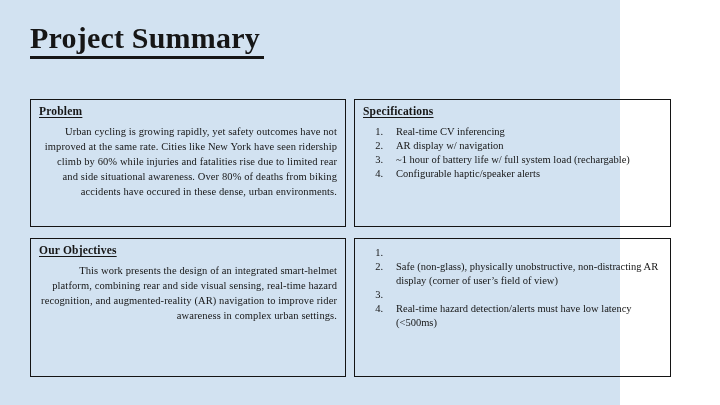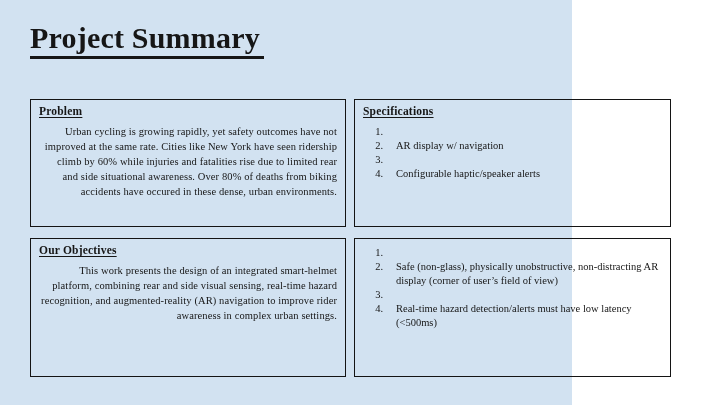--- a/index.html
+++ b/index.html
@@ -7,21 +7,21 @@
     padding: 0;
   }
   body {
     width: 720px;
     height: 405px;
     font-family: "Liberation Serif", "DejaVu Serif", serif;
     overflow: hidden;
   }
   .slide {
     position: relative;
-    width: 572px;
+    width: 620px;
     height: 405px;
     background: var(--slide-bg, #d2e2f1);
     color: var(--slide-text, #161616);
   }
   .title {
     position: absolute;
     left: 30px;
     top: 21px;
     margin: 0;
     display: inline-block;
@@ -97,27 +97,29 @@
     <section class="box">
       <h2 class="box-heading">Problem</h2>
       <p class="box-body">Urban cycling is growing rapidly, yet safety outcomes have not improved at the same rate. Cities like New York have seen ridership climb by 60% while injuries and fatalities rise due to limited rear and side situational awareness. Over 80% of deaths from biking accidents have occured in these dense, urban environments.</p>
     </section>
 
     <section class="box">
       <h2 class="box-heading">Specifications</h2>
       <ol class="box-list">
           <li>
             <span class="num">1.</span>
+            <span class="txt">Real-time CV inferencing</span>
           </li>
           <li>
             <span class="num">2.</span>
             <span class="txt">AR display w/ navigation</span>
           </li>
           <li>
             <span class="num">3.</span>
+            <span class="txt">~1 hour of battery life w/ full system load (rechargable)</span>
           </li>
           <li>
             <span class="num">4.</span>
             <span class="txt">Configurable haptic/speaker alerts</span>
           </li>
         </ol>
     </section>
 
     <section class="box">
       <h2 class="box-heading">Our Objectives</h2>

